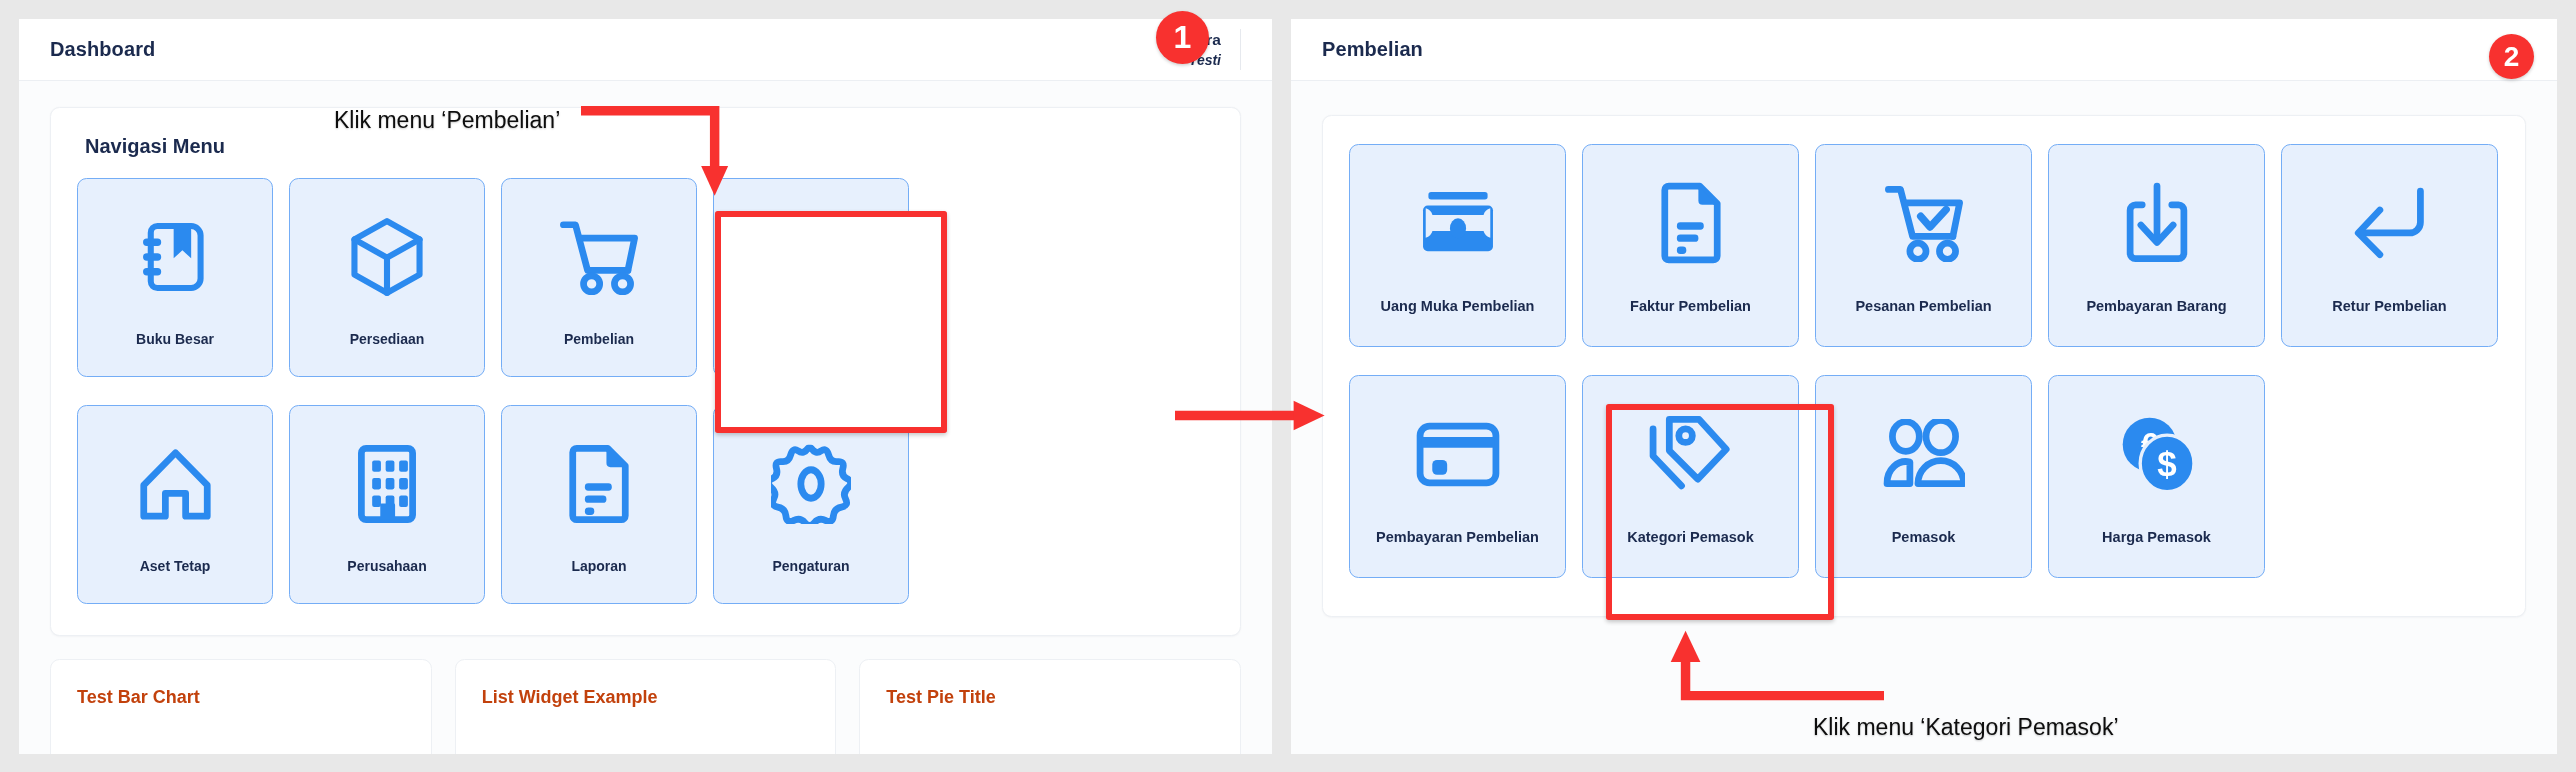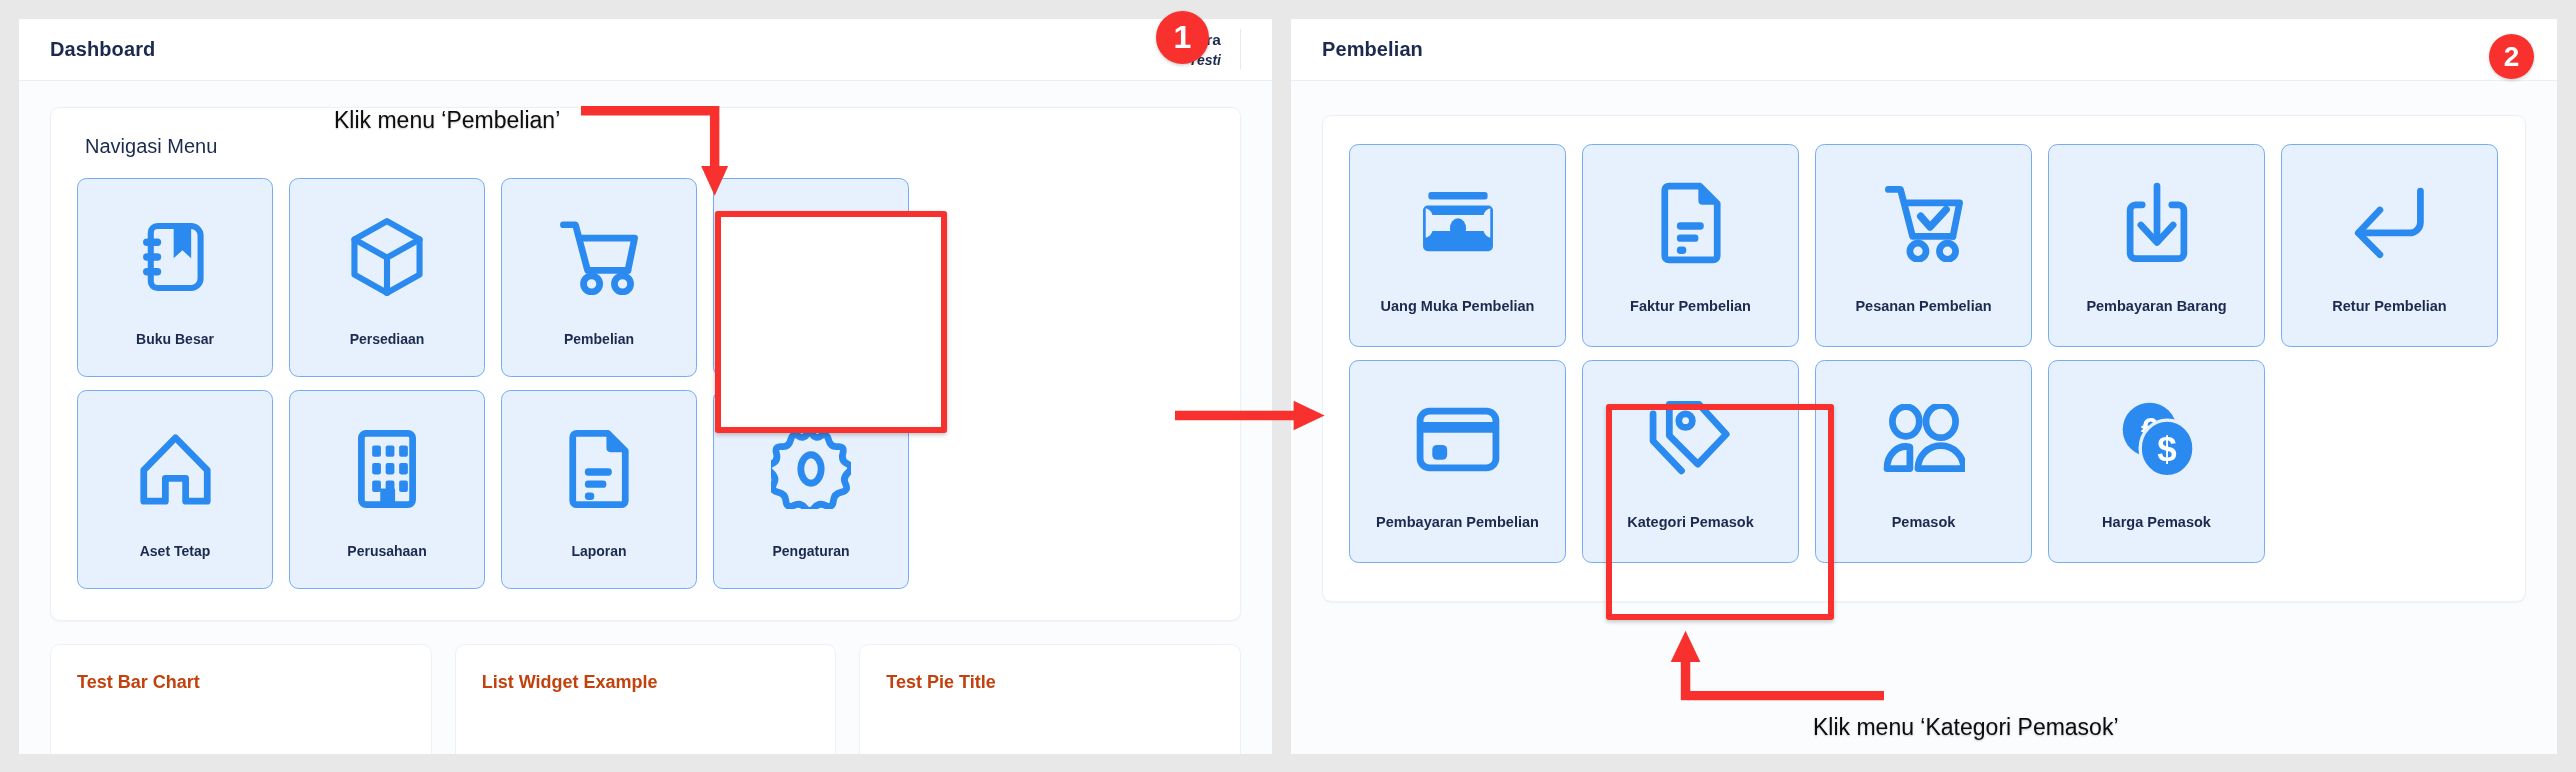--- a/index.html
+++ b/index.html
@@ -56,25 +56,25 @@
     background: #ffffff;
     border: 0.7px solid #edf0f4;
     border-radius: 9.5px;
     box-shadow: 0 0.7px 2px rgba(16,24,40,.04);
     padding: 23px 26px 31px 26px;
   }
   #panel-left .nav-card  { margin-top: 2.7px; }
   #panel-right .nav-card { margin-top: 10.8px; padding-top: 28px; padding-bottom: 38px; }
 
   .nav-card-title {
-    font-size: 20px; font-weight: normal; color: #1b2a4e;
+    font-size: 20px; font-weight: bold; color: #1b2a4e;
     margin: 4px 0 20px 8px;
   }
 
-  .tile-row { display: flex; gap: 16px; margin-bottom: 13px; }
+  .tile-row { display: flex; gap: 16px; margin-bottom: 28px; }
   .tile-row:last-child { margin-bottom: 0; }
 
   .tile {
     width: 196px; height: 199px;
     background: #e7f0fd;
     border: 1px solid #74adf6;
     border-radius: 9.5px;
     display: flex;
     flex-direction: column;
     align-items: center;

